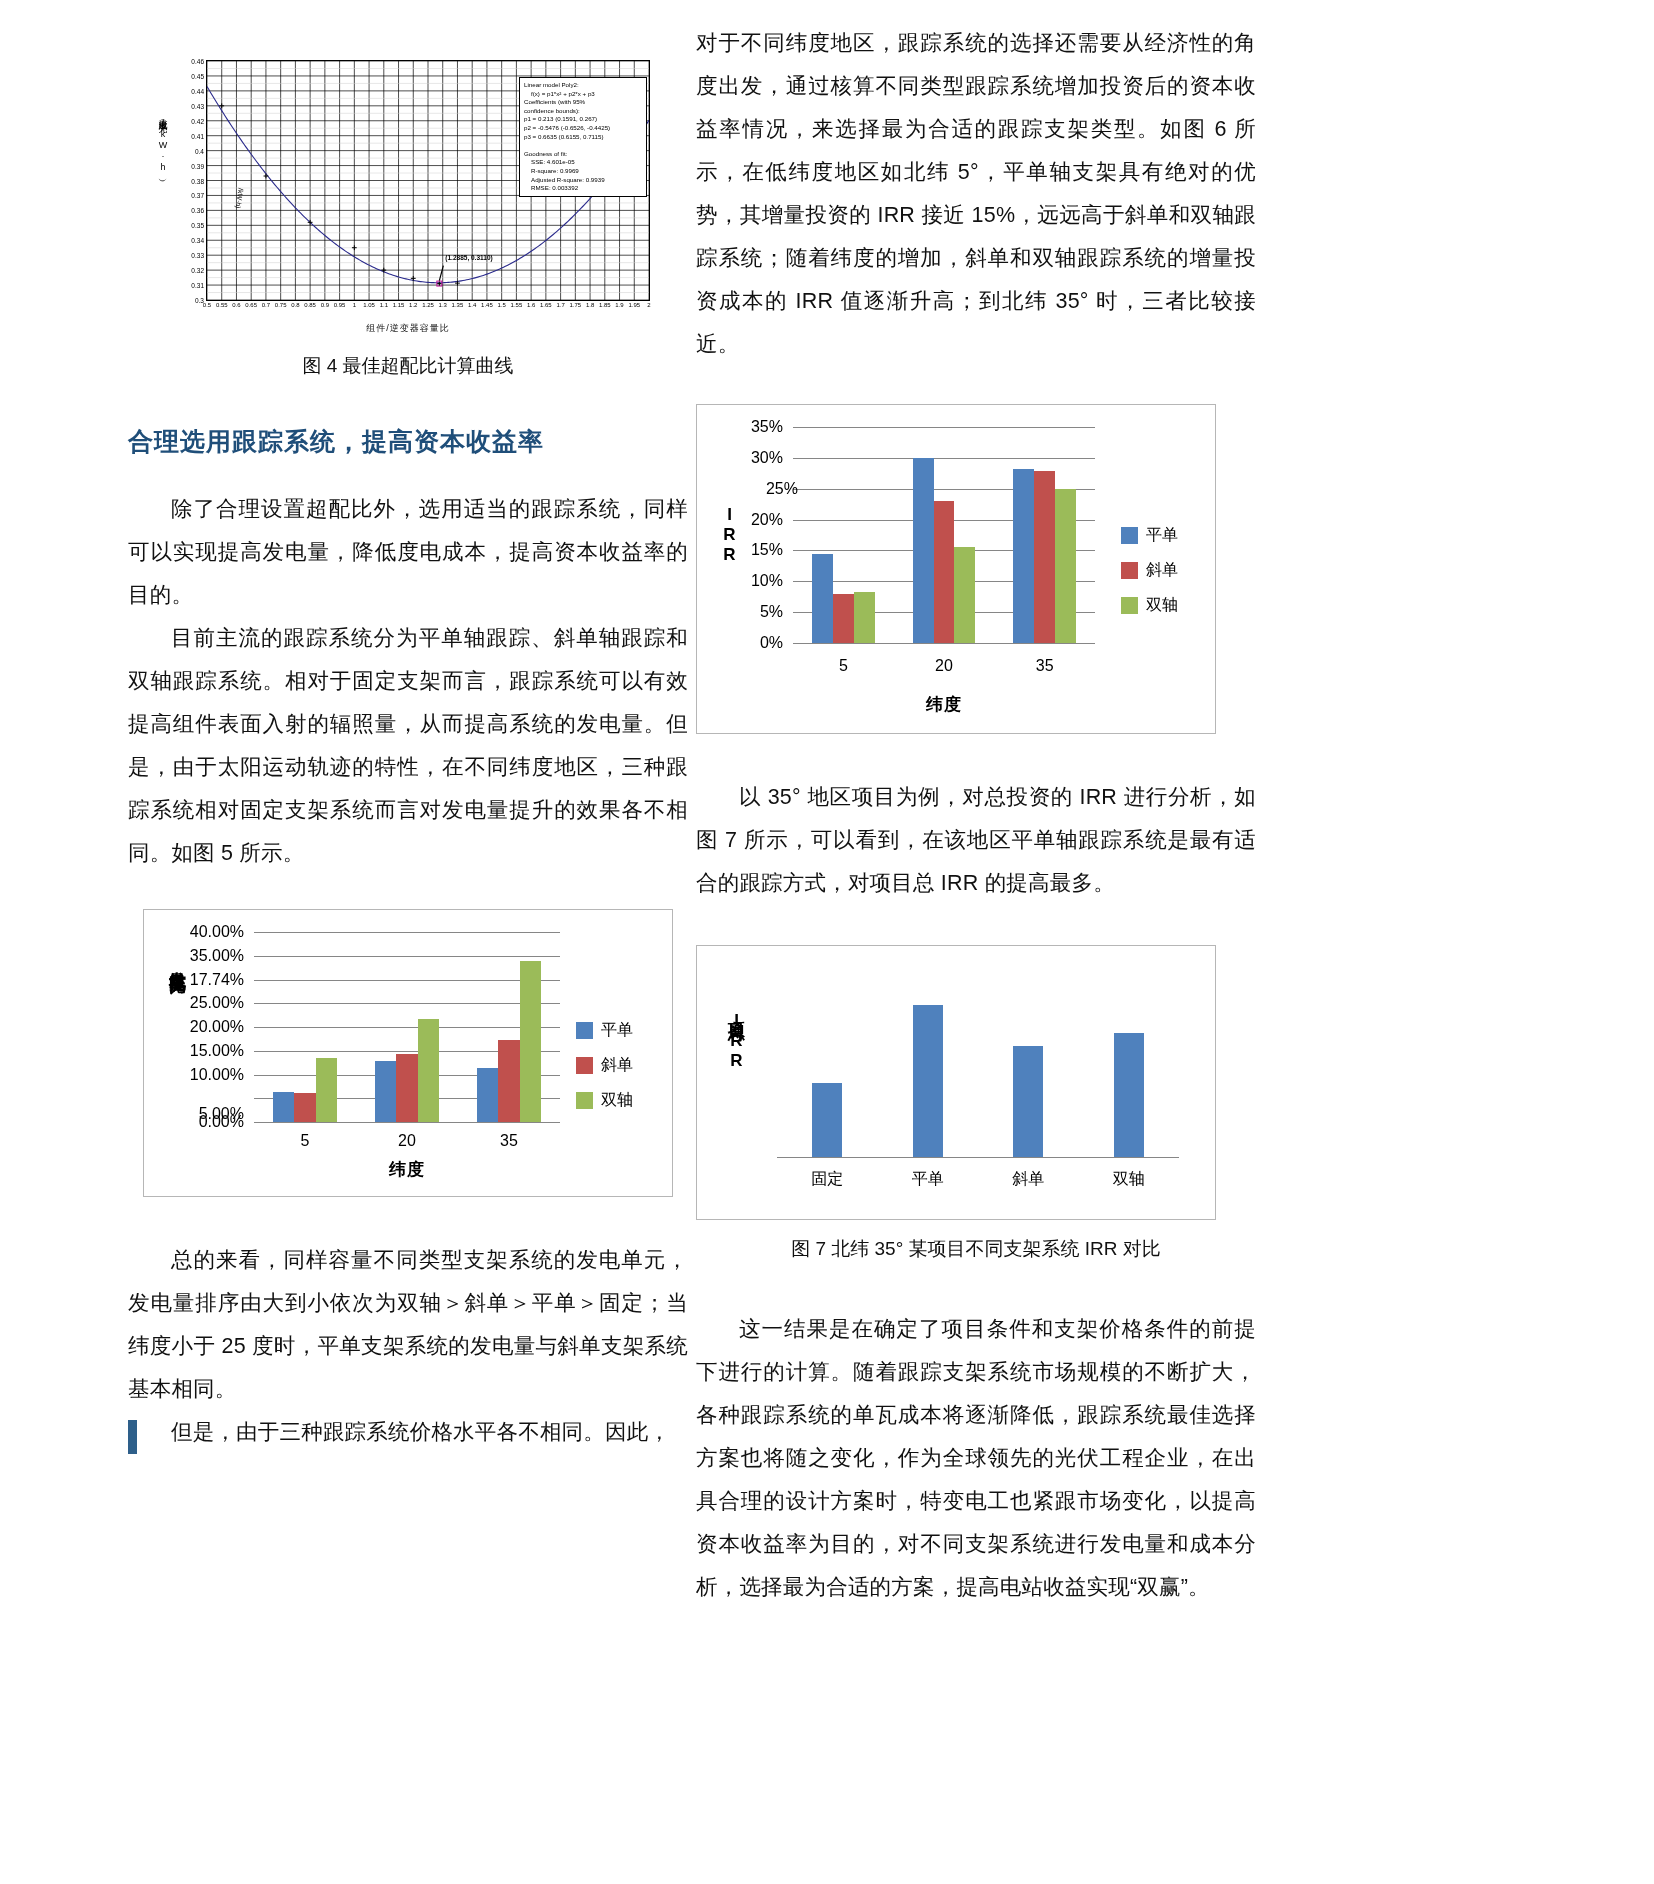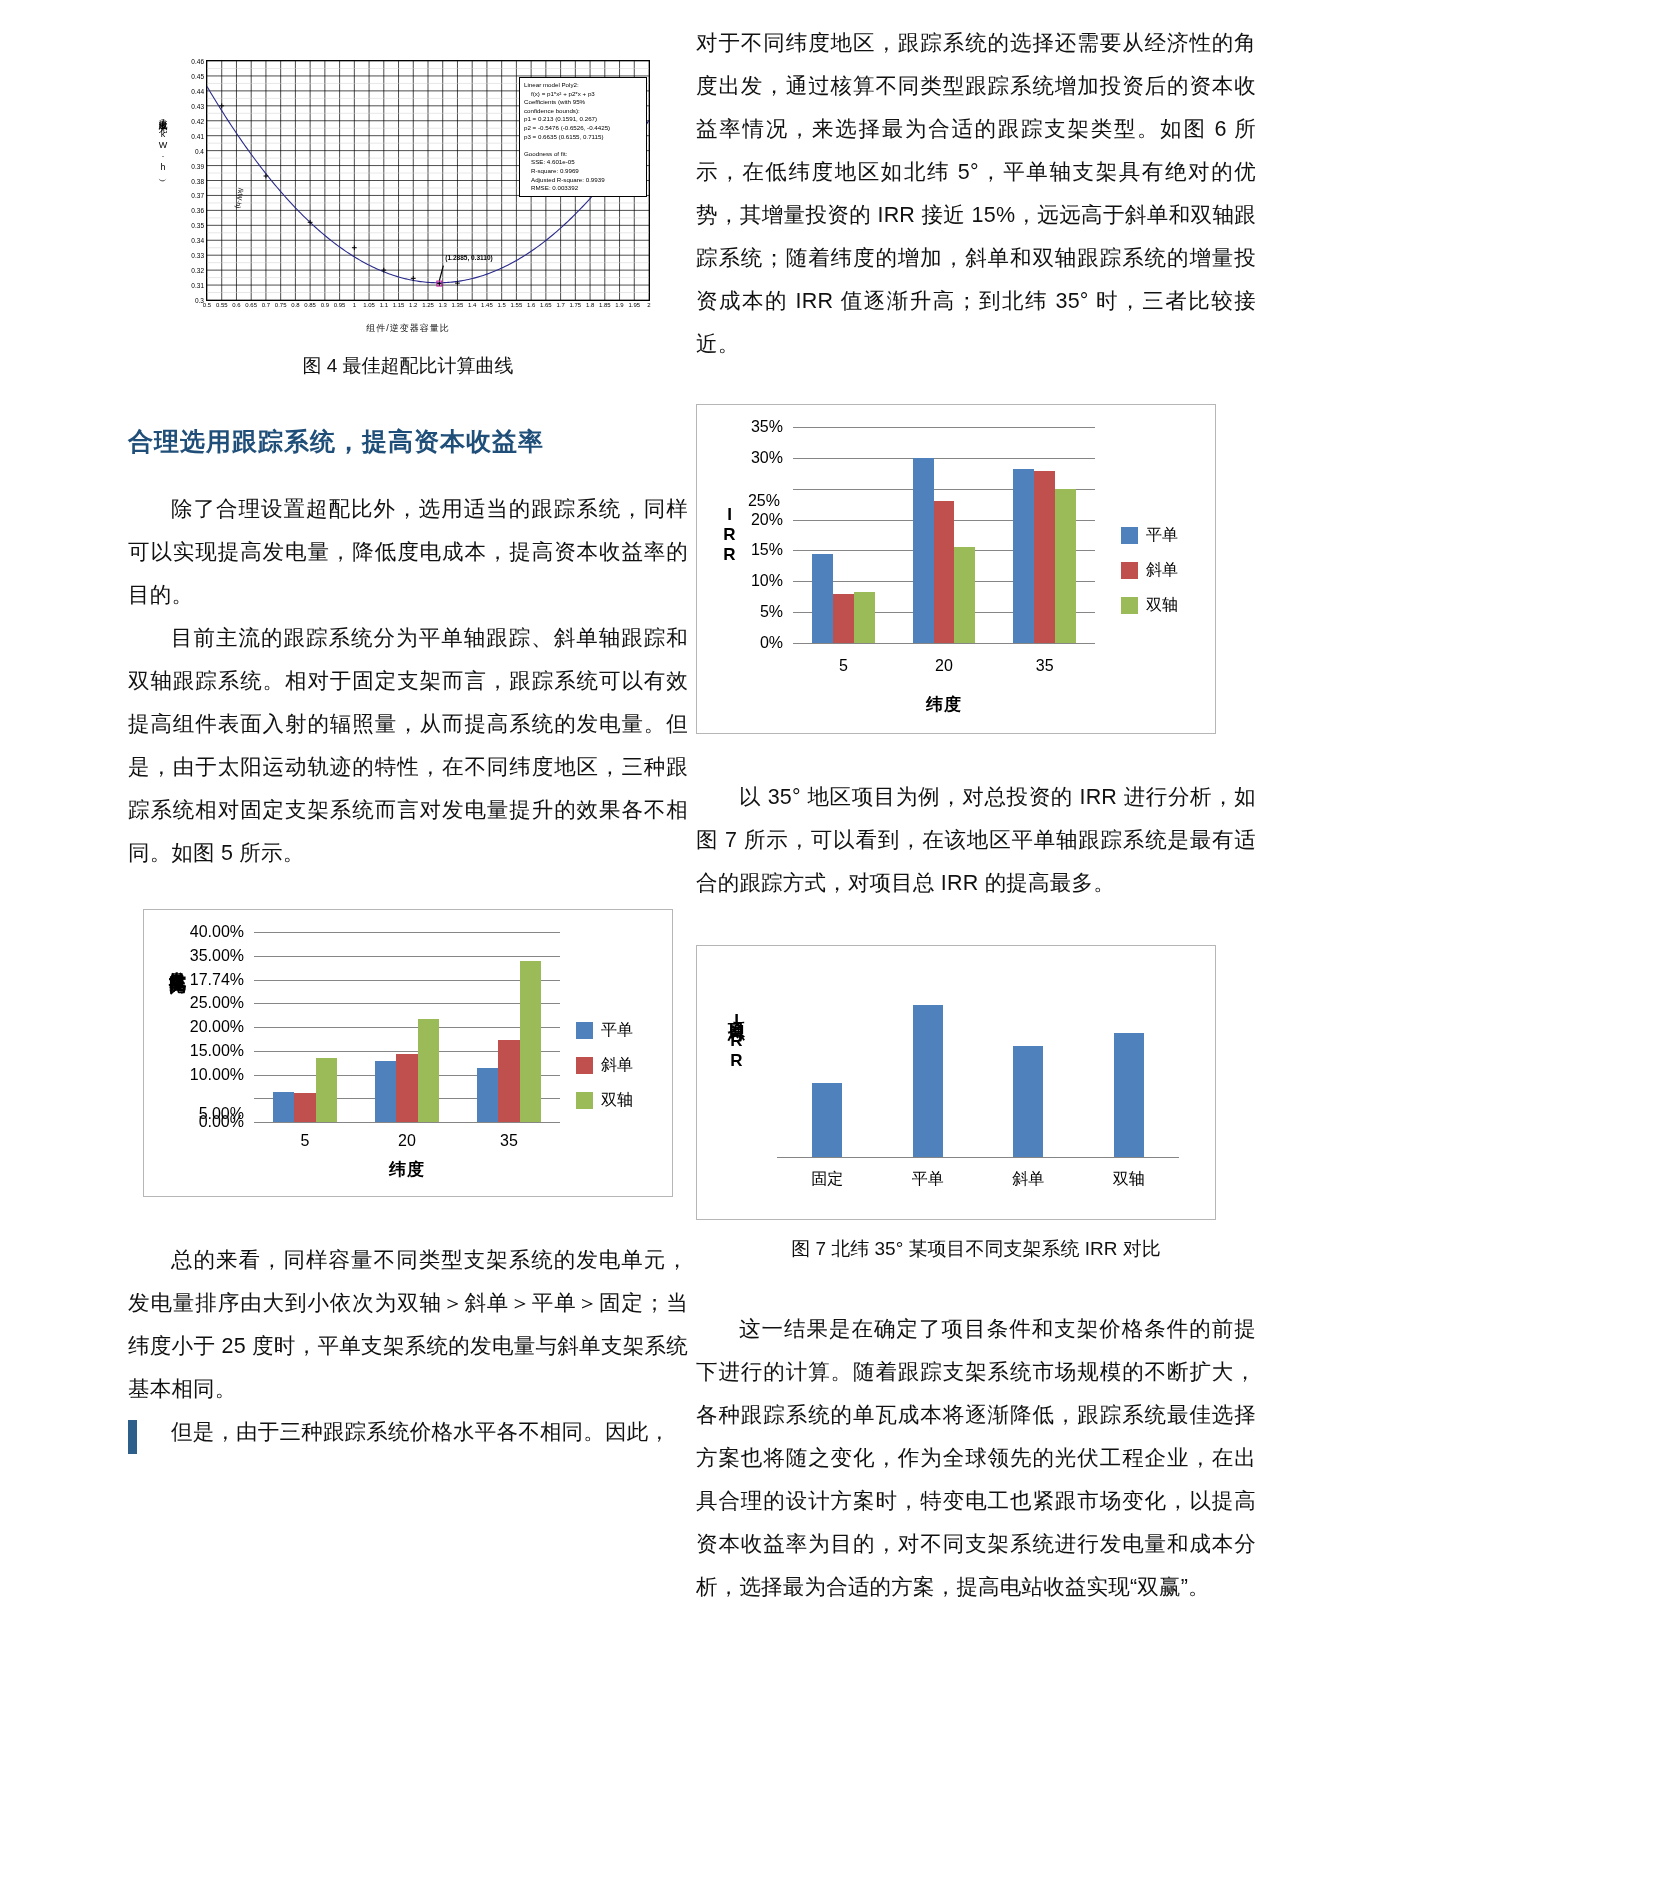--- a/index.html
+++ b/index.html
@@ -380,21 +380,21 @@
 
     <div style="margin-top:38px;">
       <div class="chartbox" id="fig6box" style="width:520px;height:330px;">
           <div class="chart-inner">
             <div class="axis-title-y" style="left: 22px; top: 100px;">IRR</div>
             <div class="gridline" style="left: 96px; width: 302px; top: 22px;"></div>
             <div class="ytick-lbl" style="right: 432px; top: 22px;">35%</div>
             <div class="gridline" style="left: 96px; width: 302px; top: 52.8571px;"></div>
             <div class="ytick-lbl" style="right: 432px; top: 52.8571px;">30%</div>
             <div class="gridline" style="left: 96px; width: 302px; top: 83.7143px;"></div>
-            <div class="ytick-lbl" style="right: 435px; top: 83.7143px; margin-top: 12px;">25%</div>
+            <div class="ytick-lbl" style="right: 417px; top: 83.7143px;">25%</div>
             <div class="gridline" style="left: 96px; width: 302px; top: 114.571px;"></div>
             <div class="ytick-lbl" style="right: 432px; top: 114.571px;">20%</div>
             <div class="gridline" style="left: 96px; width: 302px; top: 145.429px;"></div>
             <div class="ytick-lbl" style="right: 432px; top: 145.429px;">15%</div>
             <div class="gridline" style="left: 96px; width: 302px; top: 176.286px;"></div>
             <div class="ytick-lbl" style="right: 432px; top: 176.286px;">10%</div>
             <div class="gridline" style="left: 96px; width: 302px; top: 207.143px;"></div>
             <div class="ytick-lbl" style="right: 432px; top: 207.143px;">5%</div>
             <div class="gridline" style="left: 96px; width: 302px; top: 238px;"></div>
             <div class="ytick-lbl" style="right: 432px; top: 238px;">0%</div>

